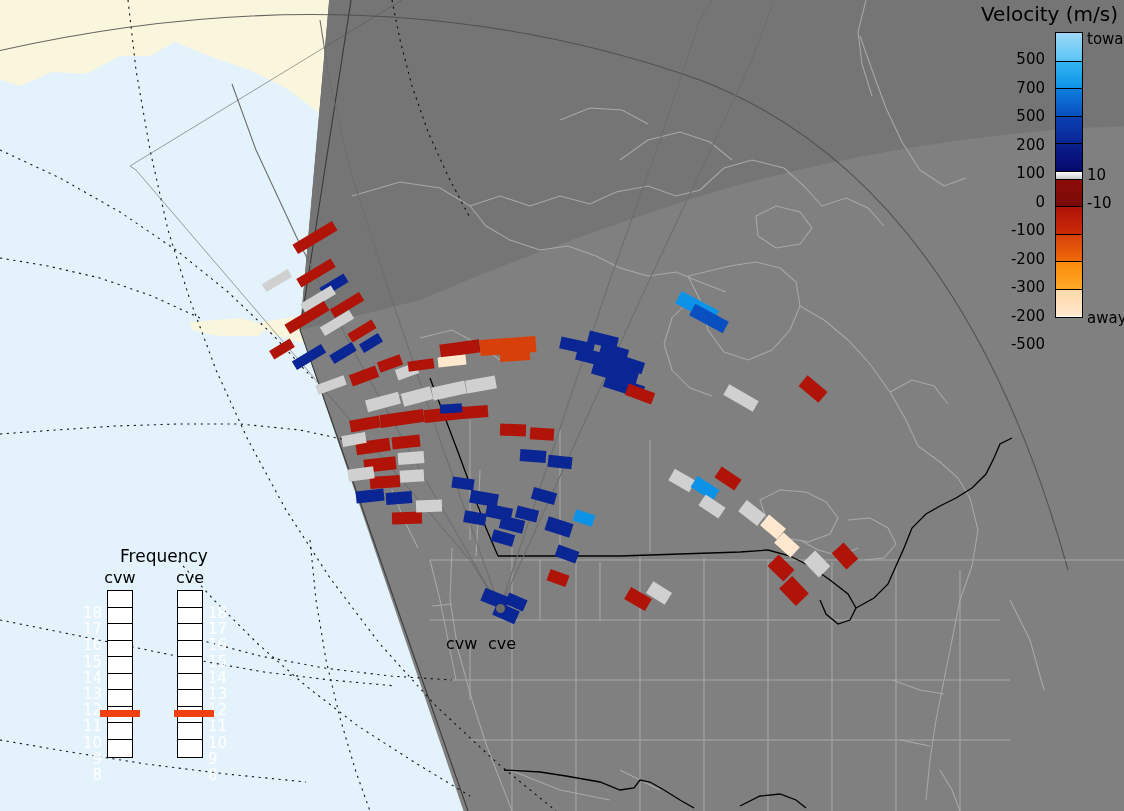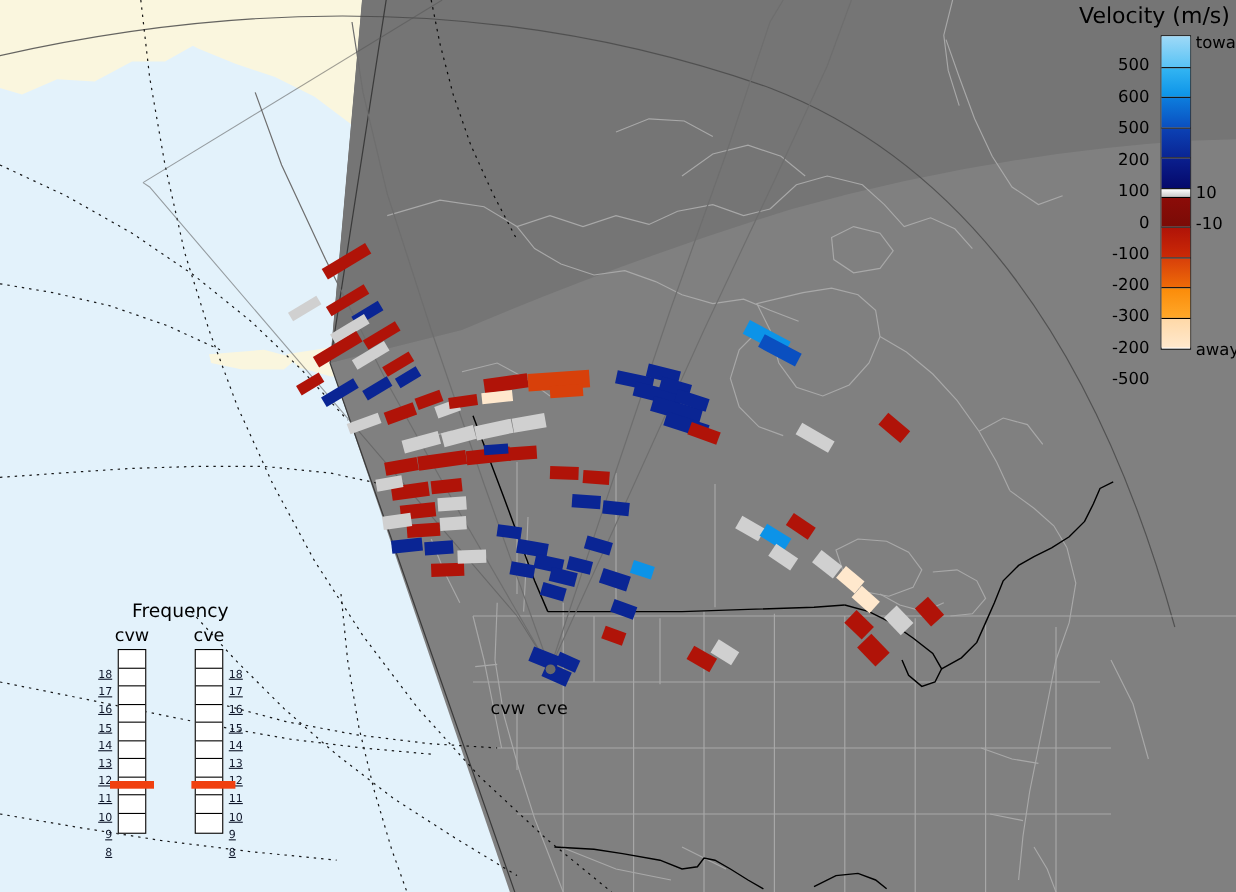--- a/index.html
+++ b/index.html
@@ -55,21 +55,21 @@
     position:absolute; top:22px; width:26px; height:168px;
     border:1.5px solid #000; background:#fff;
   }
   .freq-col.cvw .freq-bar { left:17px; }
   .freq-col.cve .freq-bar { left:17px; }
   .freq-seg { width:100%; border-bottom:1px solid #000; }
   .freq-seg:last-child { border-bottom:none; }
   .freq-ticks { position:absolute; top:14px; width:20px; height:190px; }
   .freq-col.cvw .freq-ticks { left:-8px; text-align:right; }
   .freq-col.cve .freq-ticks { left:48px; text-align:left; }
-  .freq-tick { position:absolute; font-size:10px; color:#0f172a; line-height:13px; width:20px;text-decoration:underline; }
+  .freq-tick { position:absolute; font-size:15px; color:#ffffff; line-height:13px; width:20px; }
   .freq-col.cvw .freq-tick { text-align:right; }
   .freq-col.cve .freq-tick { text-align:left; }
   .freq-marker { position:absolute; height:7px; background:#f04010; }
   .freq-col.cvw .freq-marker { left:10px; width:40px; }
   .freq-col.cve .freq-marker { left:14px; width:40px; }
 
   
   .site-label { position:absolute; font-size:16px; color:#000; z-index:35; white-space:nowrap; }
   #site-cvw { left:446px; top:634px; }
   #site-cve { left:488px; top:634px; }
@@ -328,21 +328,21 @@
         <div class="cb-band" style="height: 27.5px; background: linear-gradient(rgb(10, 31, 142), rgb(5, 9, 107));"></div>
         <div class="cb-band" style="height: 8px; background: linear-gradient(rgb(255, 255, 255), rgb(200, 200, 200));"></div>
         <div class="cb-band" style="height: 27.5px; background: linear-gradient(rgb(139, 12, 8), rgb(122, 11, 6));"></div>
         <div class="cb-band" style="height: 27.5px; background: linear-gradient(rgb(176, 19, 8), rgb(204, 42, 6));"></div>
         <div class="cb-band" style="height: 27.5px; background: linear-gradient(rgb(216, 64, 10), rgb(238, 106, 8));"></div>
         <div class="cb-band" style="height: 27.5px; background: linear-gradient(rgb(251, 139, 9), rgb(255, 168, 41));"></div>
         <div class="cb-band" style="height: 27.5px; background: linear-gradient(rgb(255, 217, 168), rgb(255, 232, 205));"></div>
       </div>
     <div id="cb-ticks">
         <div class="cb-tick" style="top: 6px;">500</div>
-        <div class="cb-tick" style="top: 34.5px;">600</div>
+        <div class="cb-tick" style="top: 34.5px;">700</div>
         <div class="cb-tick" style="top: 63px;">500</div>
         <div class="cb-tick" style="top: 91.5px;">200</div>
         <div class="cb-tick" style="top: 120px;">100</div>
         <div class="cb-tick" style="top: 148.5px;">0</div>
         <div class="cb-tick" style="top: 177px;">-100</div>
         <div class="cb-tick" style="top: 205.5px;">-200</div>
         <div class="cb-tick" style="top: 234px;">-300</div>
         <div class="cb-tick" style="top: 262.5px;">-200</div>
         <div class="cb-tick" style="top: 291px;">-500</div>
       </div>

